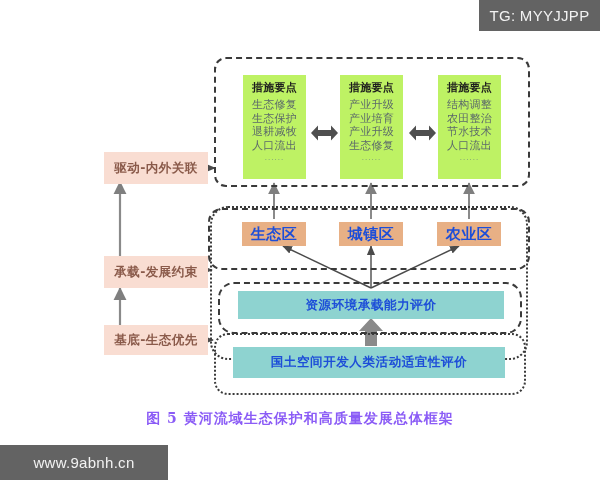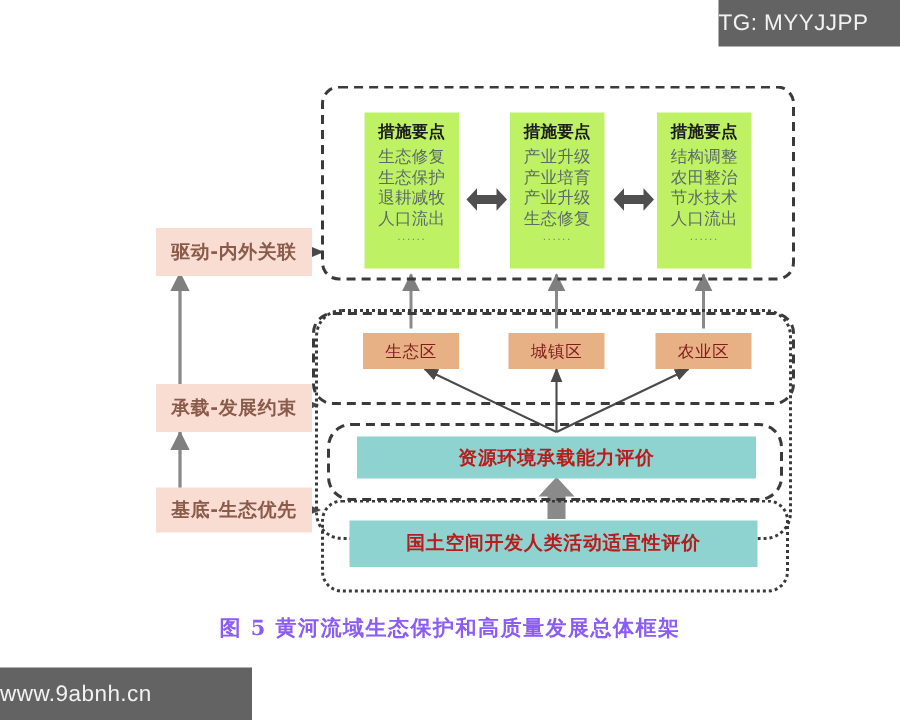--- a/index.html
+++ b/index.html
@@ -10,21 +10,21 @@
     overflow: hidden;
   }
   #canvas { position: relative; width: 600px; height: 480px; background: #fff; }
 
   
   .badge {
     position: absolute;
     background: #636363;
     color: #f2f2f2;
     font-family: "Liberation Sans", sans-serif;
-    display: flex; align-items: center; justify-content: flex-start;
+    display: flex; align-items: center; justify-content: center;
     letter-spacing: .3px;
   }
   #tg-badge { top: 0; right: 0; width: 121px; height: 31px; font-size: 15px; }
   #site-badge { left: 0; bottom: 0; width: 168px; height: 35px; font-size: 15px; }
 
   
   .pink-label {
     position: absolute;
     background: #f9ddd2;
     color: #8a5a4a;
@@ -83,30 +83,30 @@
   .measure-dots {
     font-size: 7px; color: #6e8383; letter-spacing: 1px; margin-top: 4px;
   }
 
   
   .zone-box {
     position: absolute;
     background: #e8b085;
     width: 64px; height: 24px;
     display: flex; align-items: center; justify-content: center;
-    font-size: 11px; font-weight: 400; color: #7f1d1d;
+    font-size: 15px; font-weight: 700; color: #1d4ed8;
     letter-spacing: .5px;
   }
 
   
   .eval-bar {
     position: absolute;
     background: #8ed3d0;
     display: flex; align-items: center; justify-content: center;
-    font-size: 12.5px; font-weight: 700; color: #b91c1c;
+    font-size: 12.5px; font-weight: 700; color: #1d4ed8;
     letter-spacing: .6px;
   }
   #eval-capacity { left: 238px; top: 291px; width: 266px; height: 28px; }
   #eval-suitability { left: 233px; top: 347px; width: 272px; height: 31px; }
 
   
   #caption {
     position: absolute; left: 0; top: 410px; width: 600px;
     text-align: center;
     font-family: "DejaVu Serif", "Liberation Serif", serif;

